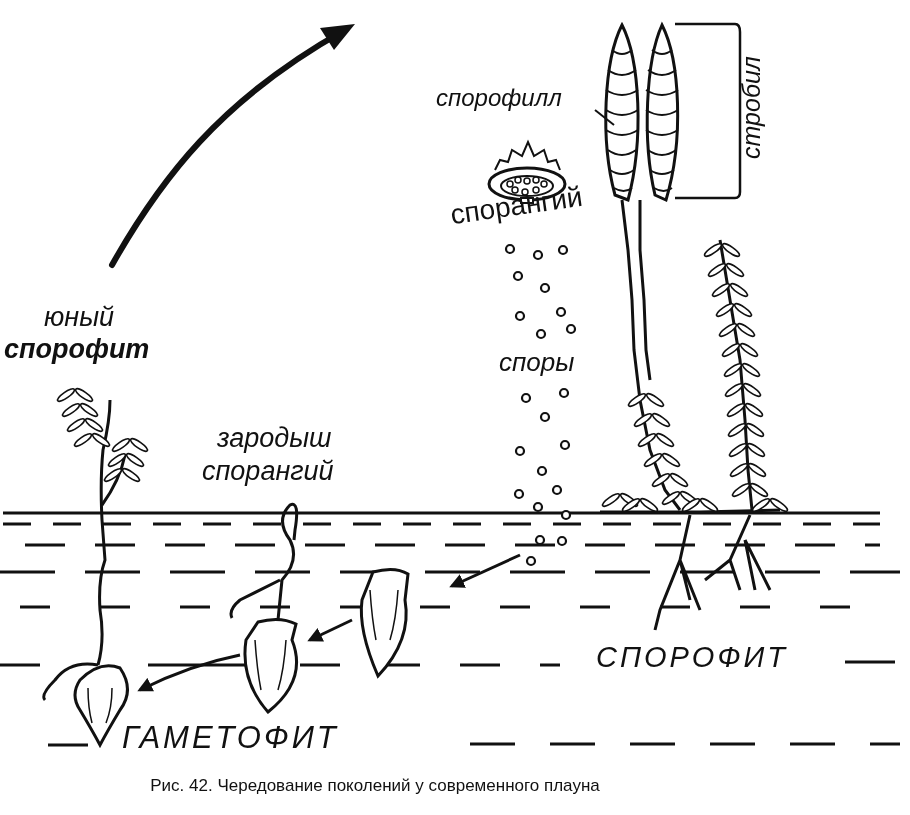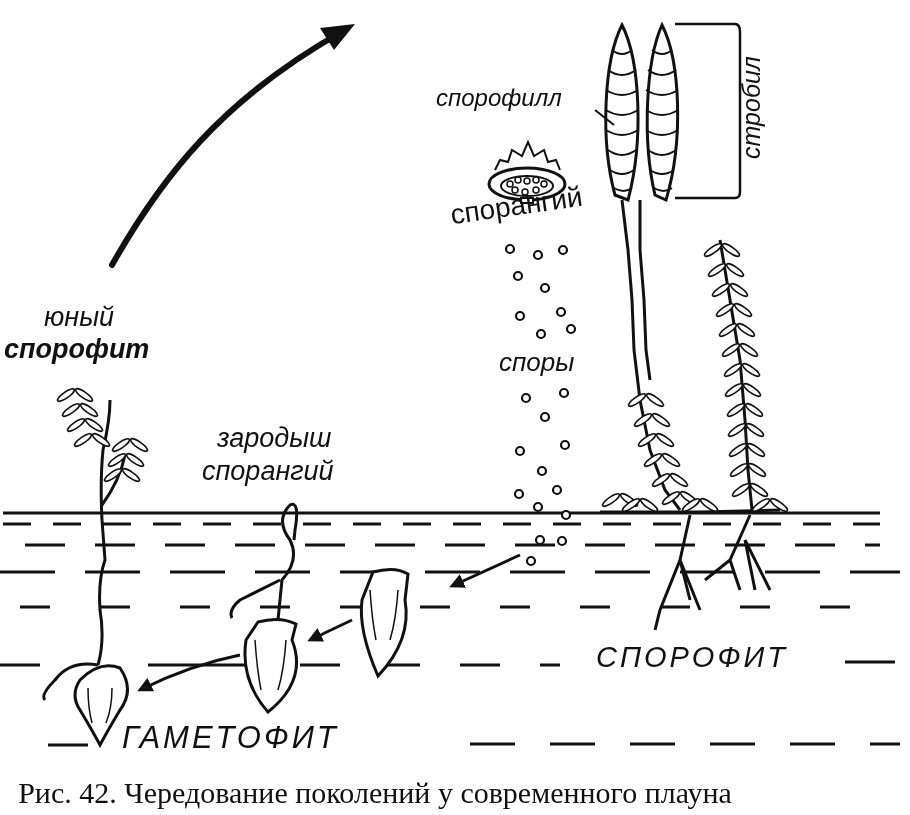--- a/index.html
+++ b/index.html
@@ -1,19 +1,19 @@
 <!DOCTYPE html>
 <html><head>
 <meta charset="utf-8">
 <style>
   html, body { margin:0; padding:0; background:#ffffff; }
   body { width:910px; height:815px; position:relative; overflow:hidden; font-family:"Liberation Sans", sans-serif; color:#000; }
   #figure { position:absolute; left:0; top:0; width:910px; height:815px; }
   .lbl { position:absolute; font-family:"Liberation Sans", sans-serif; font-style:italic; color:#111; white-space:nowrap; line-height:1; }
-  .caption { position:absolute; left:0; width:750px; top:776px; text-align:center; font-family:Liberation Serif, serif; font-size:30px; color:#111; }
+  .caption { position:absolute; left:0; width:750px; top:776px; text-align:center; font-family:Liberation Sans, sans-serif; font-size:17px; color:#111; }
 </style>
 </head>
 <body>
 
 <svg id="figure" viewBox="0 0 910 815" xmlns="http://www.w3.org/2000/svg">
   <defs>
     <marker id="ah" viewBox="0 0 10 10" refX="8" refY="5" markerWidth="5" markerHeight="5" orient="auto-start-reverse">
       <path d="M0,0 L10,5 L0,10 z" fill="#111"></path>
     </marker>
     <g id="leafpair">

